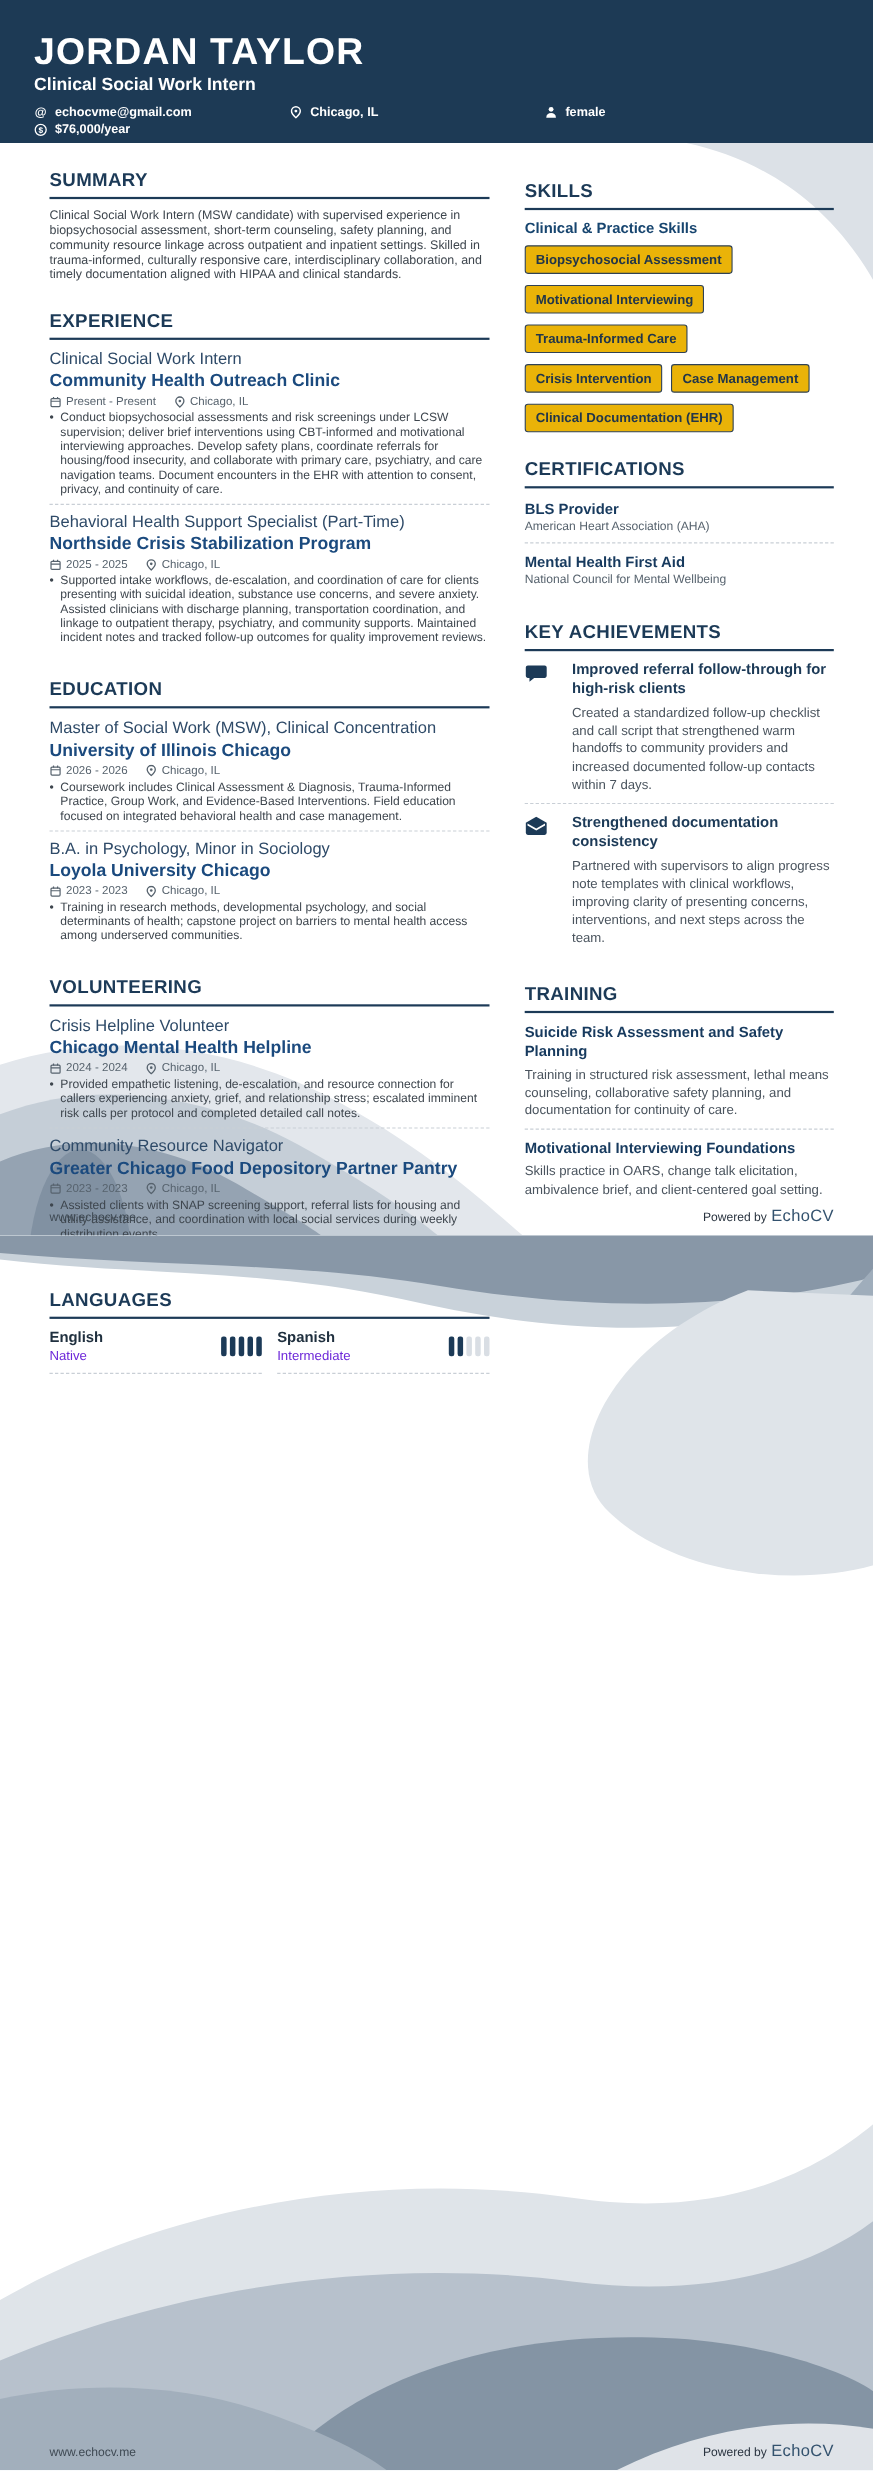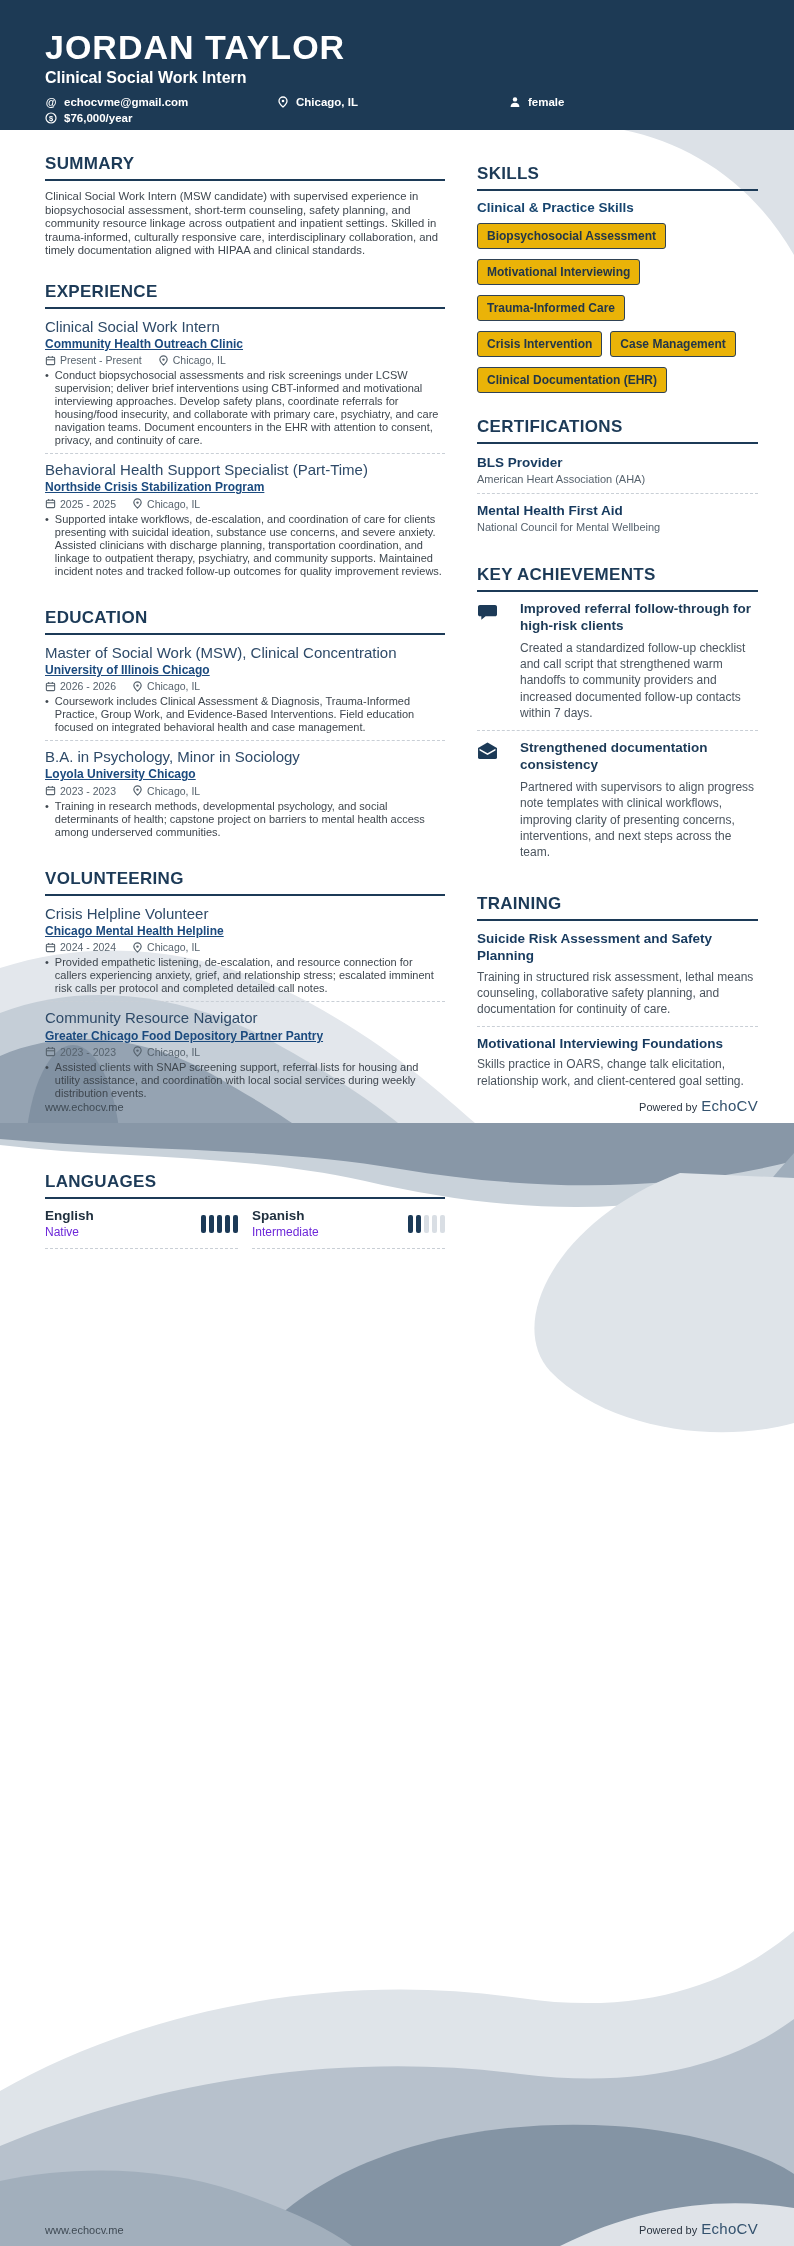--- a/index.html
+++ b/index.html
@@ -9,41 +9,41 @@
   .page { position:relative; width:794px; height:1123px; background:#fff; overflow:hidden; }
 
   
   .wave { position:absolute; pointer-events:none; z-index:1; }
   .wave-tr { top:130px; right:0; }
   .wave-bl { bottom:0; left:0; }
   .wave-p2top { top:0; left:0; }
   .wave-p2bot { bottom:0; left:0; }
 
   
-  .hero { position:relative; z-index:3; background:#1d3a55; color:#fff; padding:30px 45px 14px; height:130px; }
+  .hero { position:relative; z-index:3; background:#1d3a55; color:#fff; padding:30px 31px 14px; height:130px; }
   .hero h1 { font-size:34px; font-weight:800; letter-spacing:1px; line-height:1.05; }
   .hero .job-title { font-size:16px; font-weight:700; margin:3px 0 9px; }
   .contact-grid { display:flex; flex-wrap:wrap; }
   .contact-item { display:flex; align-items:center; gap:7px; width:232px; font-size:11.5px; font-weight:600; margin-bottom:4px; }
   .contact-item .cicon { display:inline-flex; width:12px; justify-content:center; color:#fff; font-size:11px; }
 
   
   .cols { position:relative; z-index:2; display:flex; gap:32px; padding:0 36px 0 45px; }
   .col-left { width:400px; flex:none; }
   .col-right { width:281px; flex:none; }
 
   .sec { margin-top:24px; }
   .sec-h { font-size:17px; font-weight:800; color:#1c3a57; letter-spacing:.3px; padding-bottom:5px; border-bottom:2.5px solid #1c3a57; margin-bottom:9px; }
 
   .summary-text { font-size:11.3px; line-height:1.2; color:#3e464e; }
 
   .entry { padding-bottom:6px; }
   .entry + .entry { border-top:1px dashed #c9cfd6; padding-top:7px; }
   .entry-title { font-size:15px; font-weight:400; color:#2e4a68; line-height:1.15; }
-  .entry-org { font-size:12px; font-weight:700; color:#1b4a7e; margin-top:2px; line-height:1.2;text-decoration:underline; }
+  .entry-org { font-size:16px; font-weight:700; color:#1b4a7e; margin-top:2px; line-height:1.2; }
   .entry-meta { display:flex; gap:16px; align-items:flex-end; font-size:10.5px; color:#57636e; margin-top:3px; margin-bottom:3px; }
   .meta-item { display:flex; align-items:center; gap:4px; }
   .meta-item svg { flex:none; }
   .bullet { display:flex; gap:6px; font-size:11px; line-height:1.18; color:#3e464e; margin-top:2px; }
   .bullet::before { content:"•"; flex:none; font-size:11px; }
 
   
   .chip-group-title { font-size:13.5px; font-weight:800; color:#17456f; margin-bottom:8px; }
   .chips { display:flex; flex-wrap:wrap; gap:10px 8px; }
   .chip { border:1.5px solid #2f4255; border-radius:3px; padding:5px 9px; font-size:12px; font-weight:700; color:#223649; background:#eab308; }
@@ -367,21 +367,21 @@
         </section>
 
         <section class="sec">
           <h2 class="sec-h">TRAINING</h2>
           <div class="tr-item">
             <div class="tr-title">Suicide Risk Assessment and Safety Planning</div>
             <div class="tr-text">Training in structured risk assessment, lethal means counseling, collaborative safety planning, and documentation for continuity of care.</div>
           </div>
           <div class="tr-item">
             <div class="tr-title">Motivational Interviewing Foundations</div>
-            <div class="tr-text">Skills practice in OARS, change talk elicitation, relationship work, and client-centered goal setting.</div>
+            <div class="tr-text">Skills practice in OARS, change talk elicitation, ambivalence brief, and client-centered goal setting.</div>
           </div>
         </section>
       </div>
     </div>
 
     <div class="page-foot">
       <a class="foot-site">www.echocv.me</a>
       <span class="foot-powered">
         <span>Powered by</span><a class="foot-brand">EchoCV</a>
       </span>

